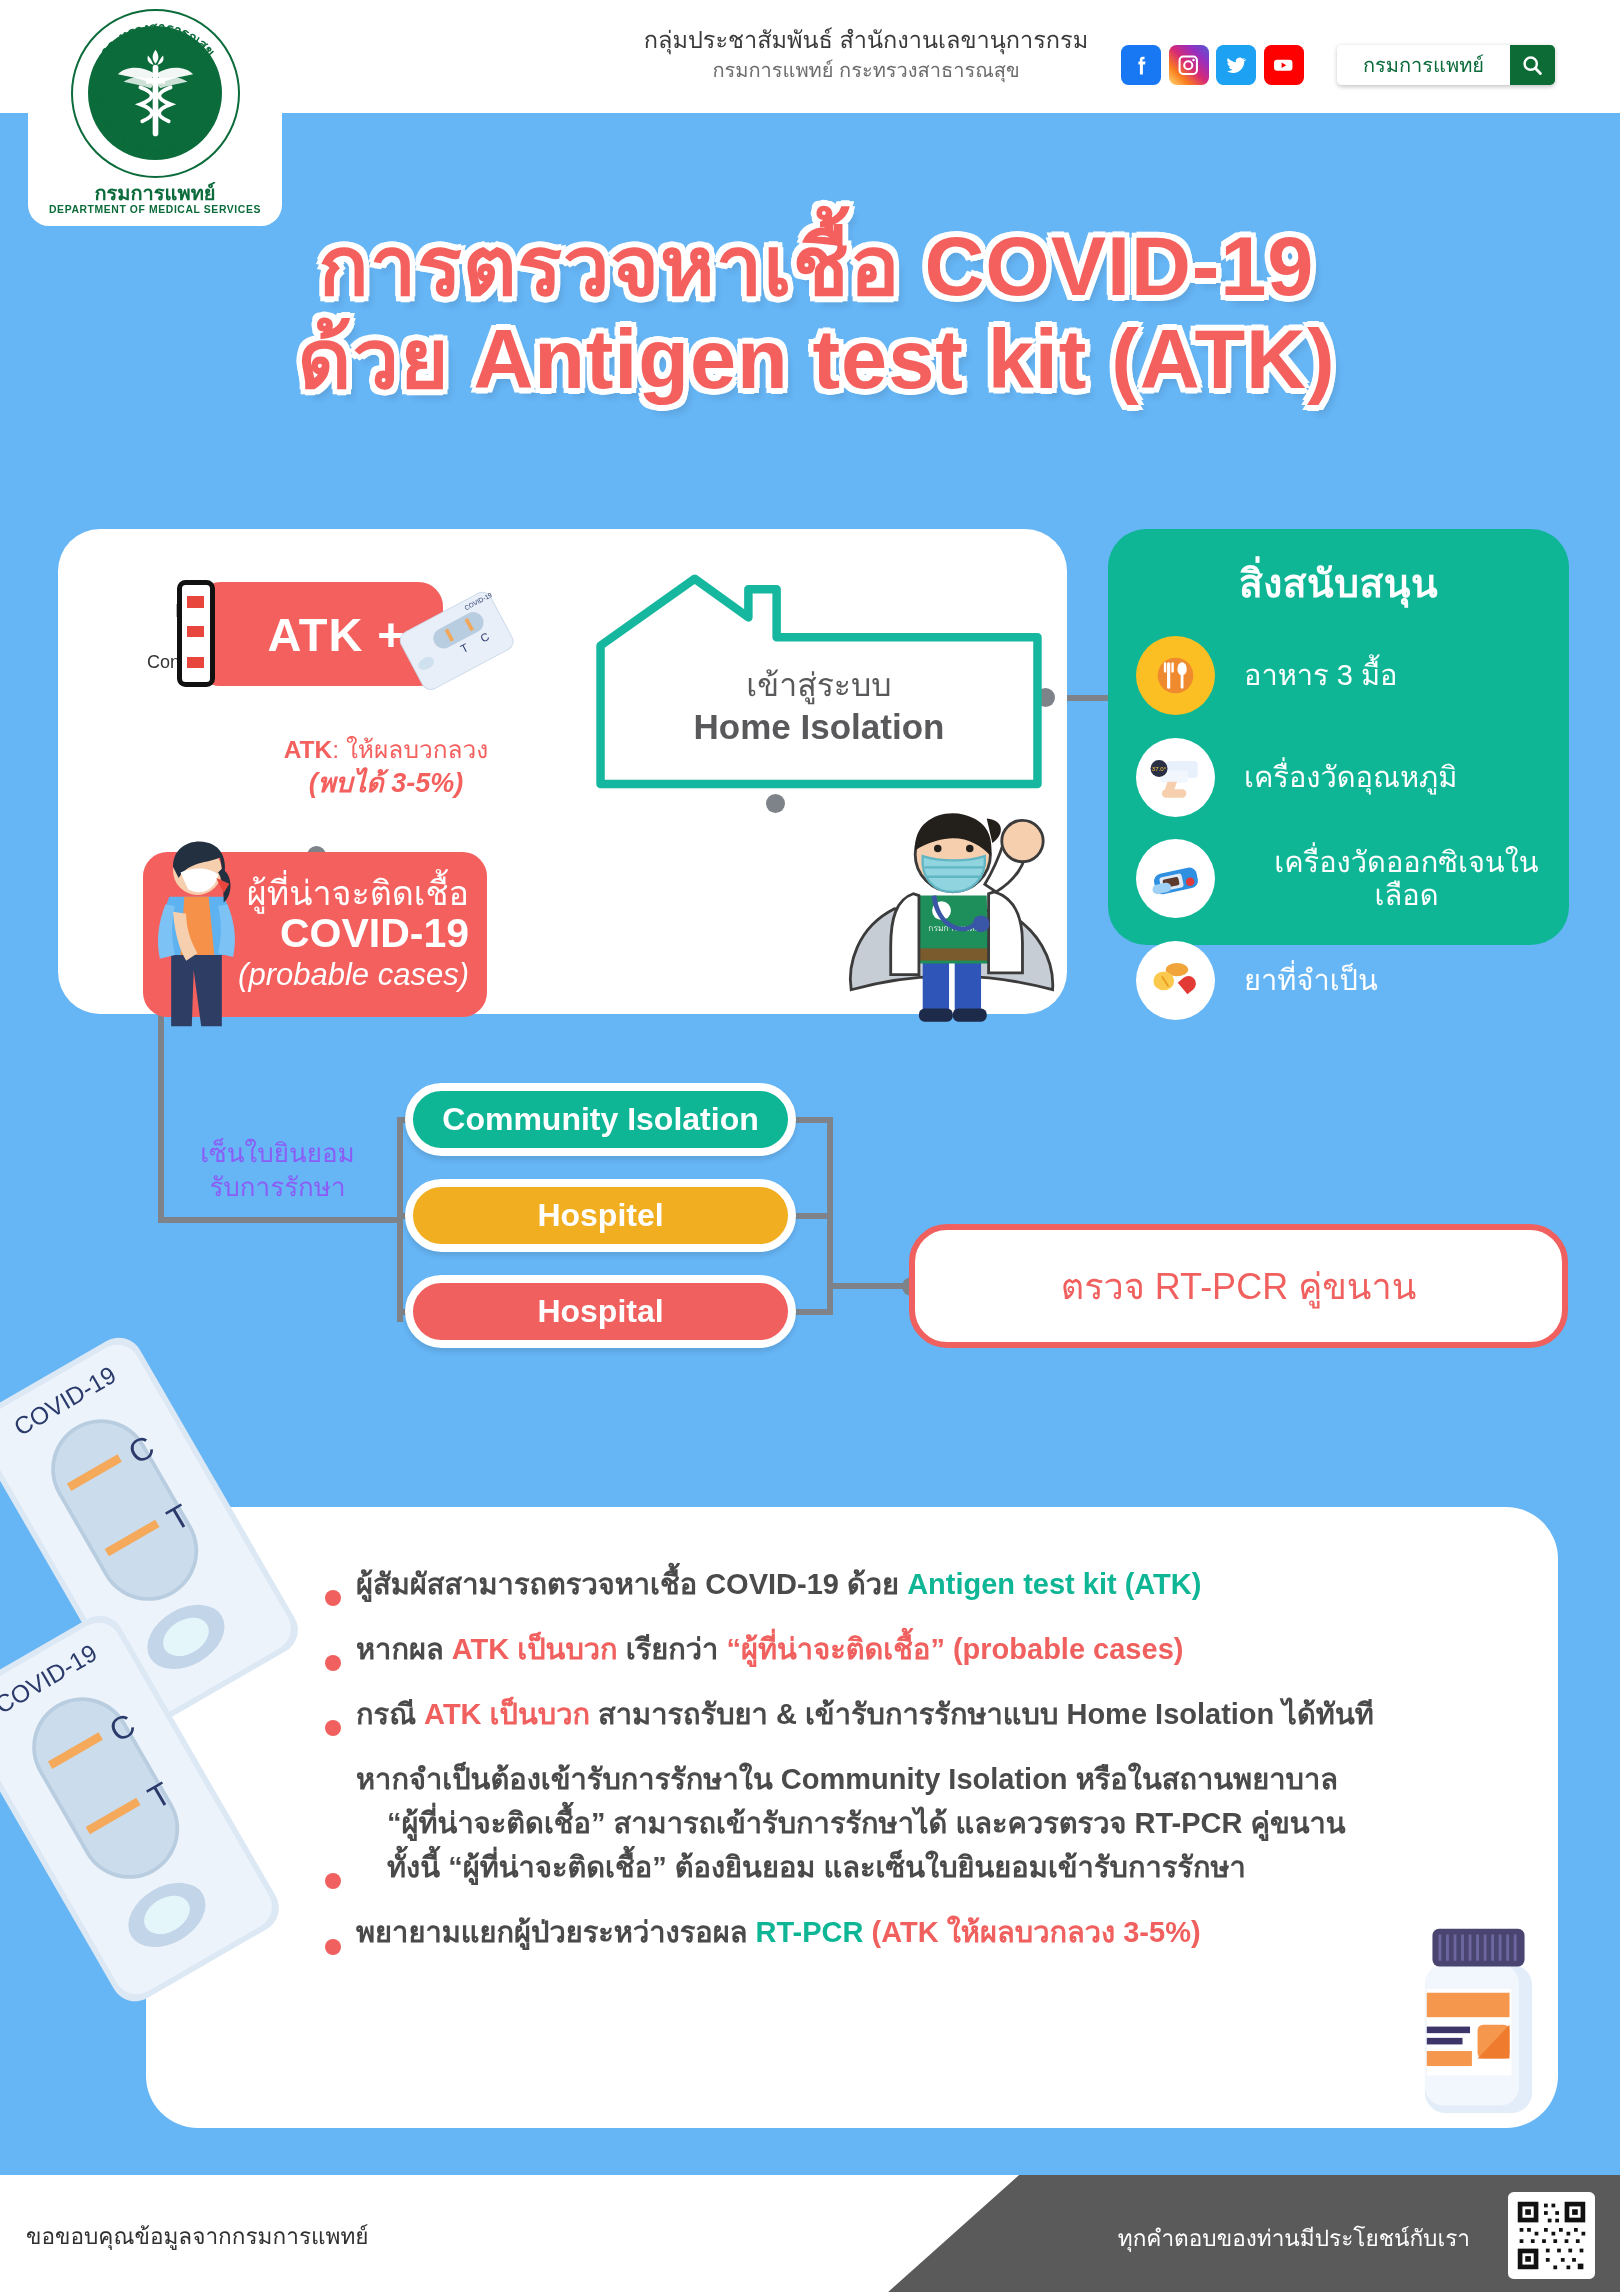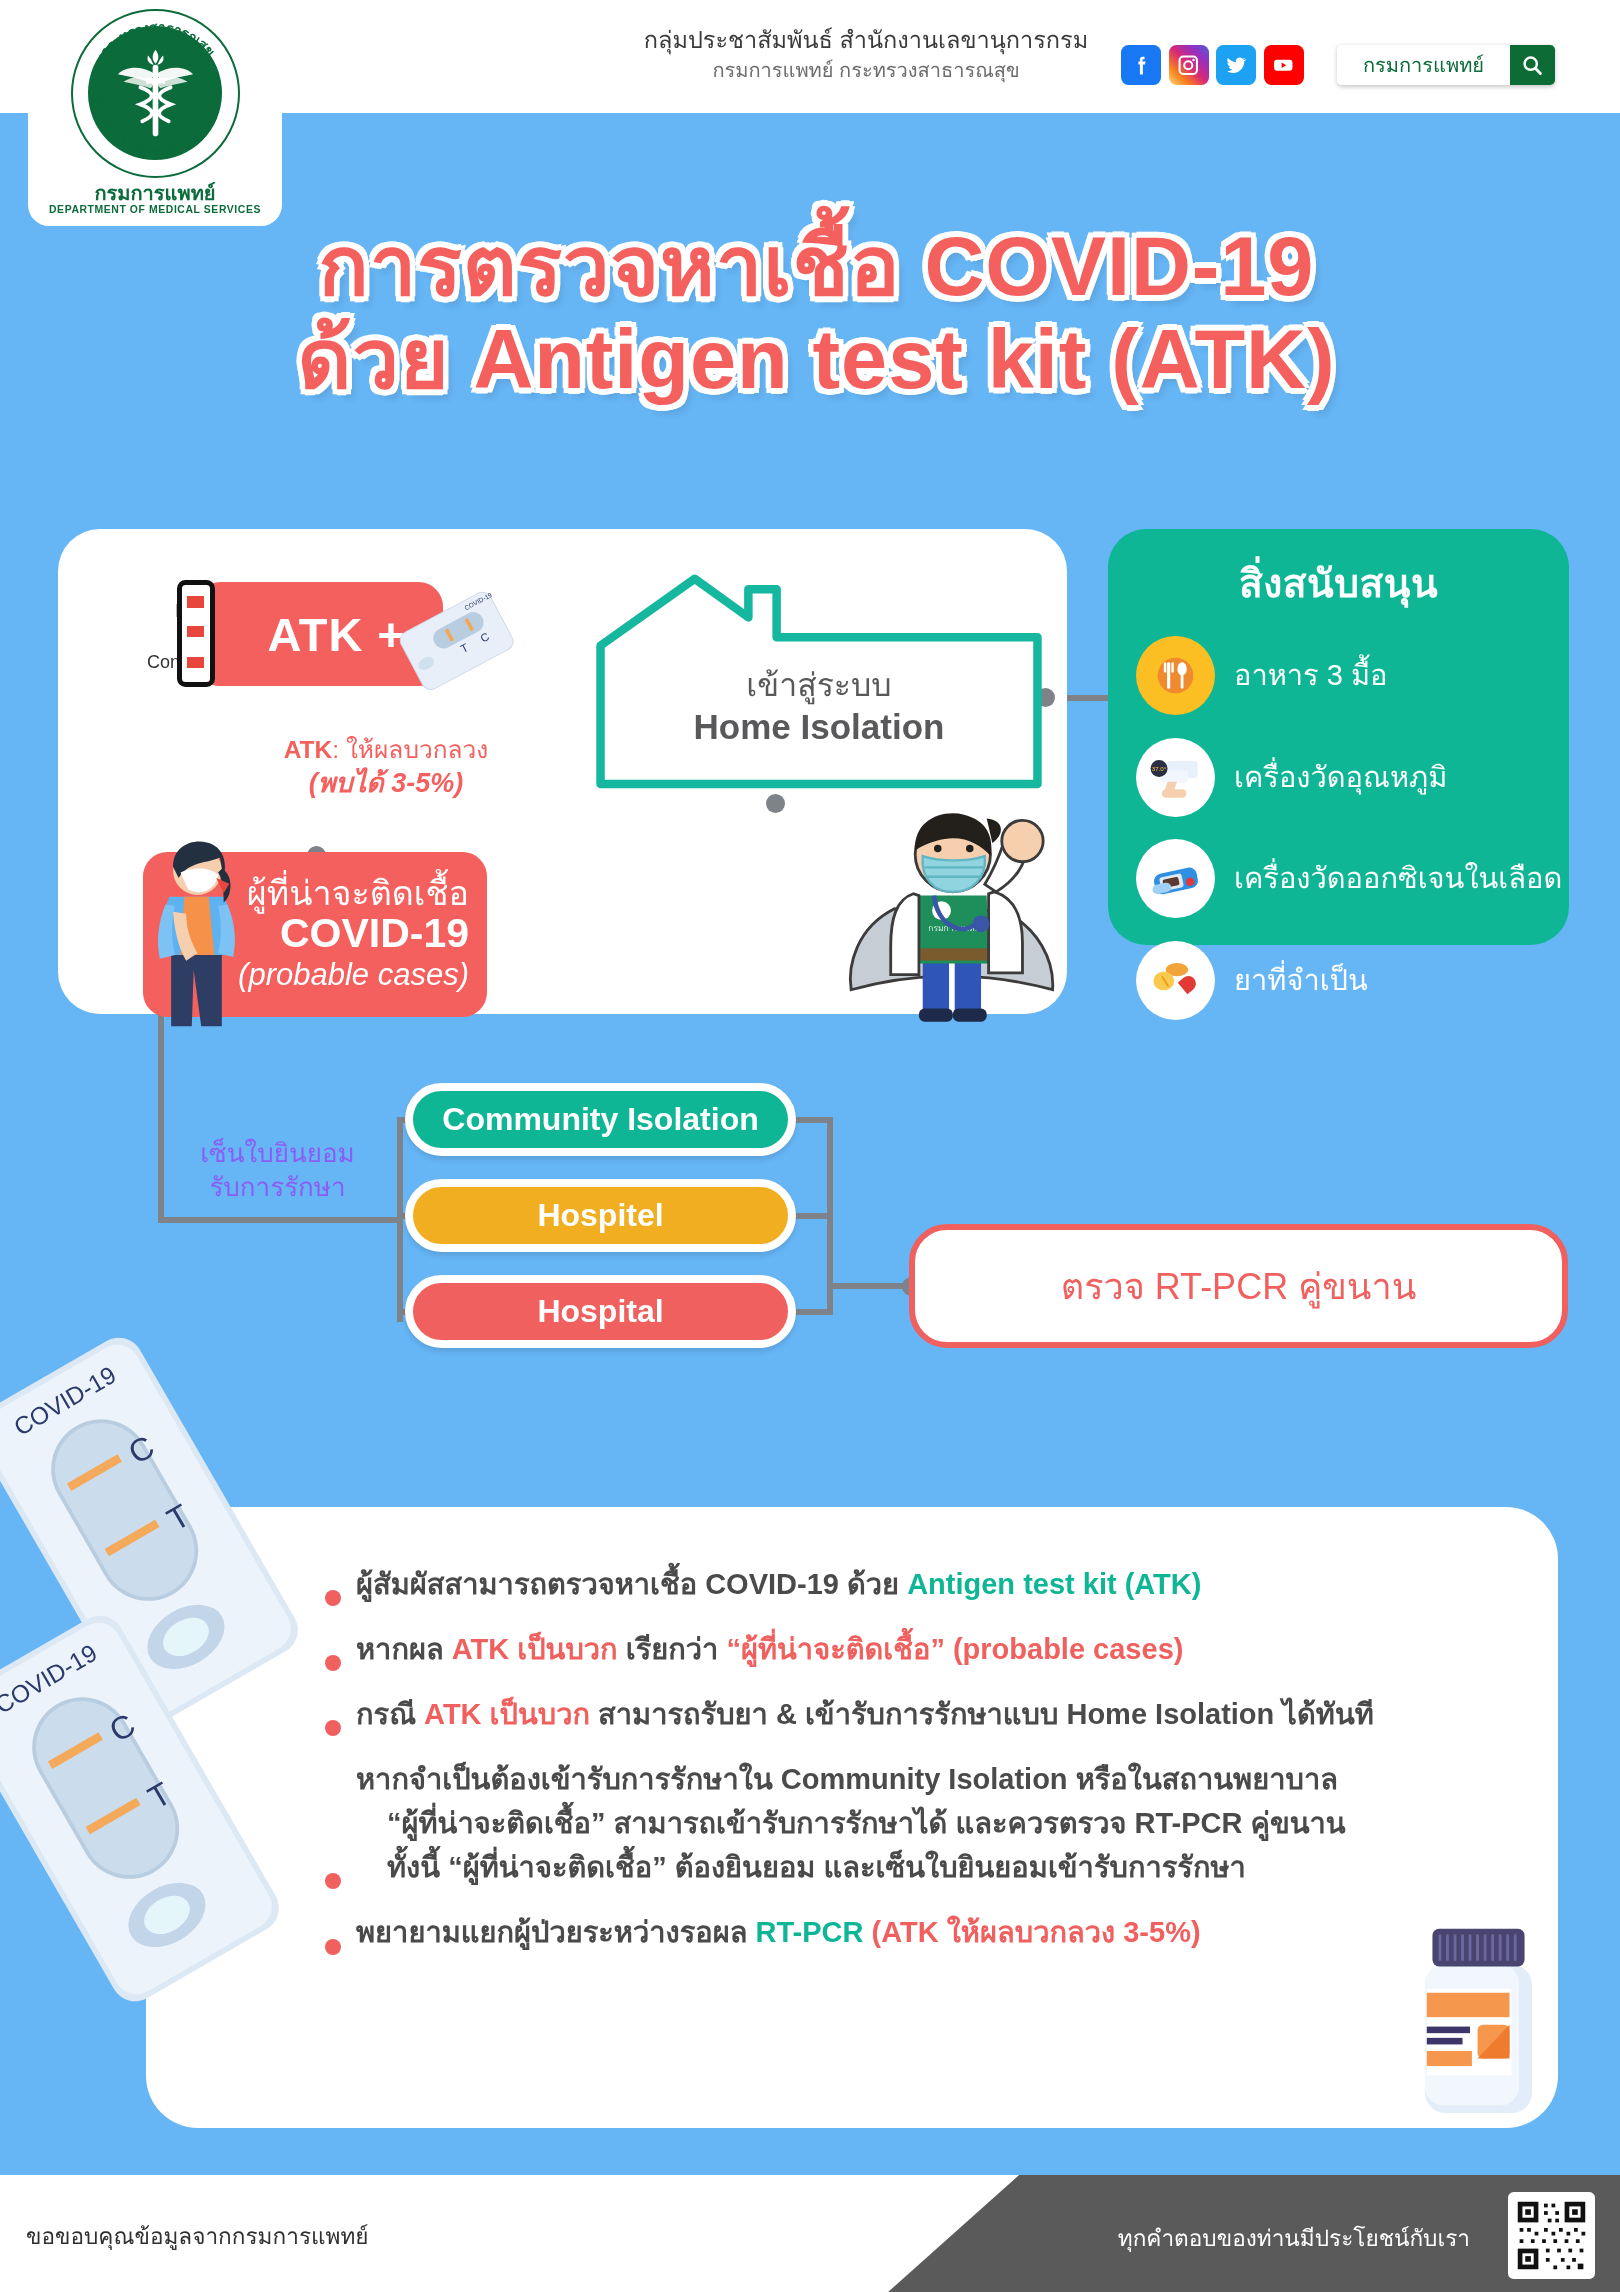--- a/index.html
+++ b/index.html
@@ -153,21 +153,21 @@
   .doctor { position: absolute; left: 838px; top: 805px; width: 240px; height: 217px; z-index: 14; }
 
   
   .support {
     position: absolute; left: 1108px; top: 529px; width: 461px; height: 416px;
     background: #0FB696; border-radius: 38px; z-index: 9; color: #fff;
   }
   .support h2 {
     text-align: center; font-size: 39px; font-weight: bold; margin-top: 22.6px; letter-spacing: 0.5px;
   }
-  .sup-item { display: flex; align-items: center; gap: 19px; margin: 22.6px 0 0 28px; }
+  .sup-item { display: flex; align-items: center; gap: 29px; margin: 22.6px 0 0 28px; text-align: center; }
   .sup-ico {
     width: 79px; height: 79px; border-radius: 50%; background: #fff; flex: 0 0 79px;
     display: flex; align-items: center; justify-content: center; overflow: hidden;
   }
   .sup-ico.food { background: #FBBF24; }
   .sup-label { font-size: 29px; line-height: 1.15; }
 
   
   .conn { position: absolute; background: #7d8388; z-index: 7; }
   .dot {

